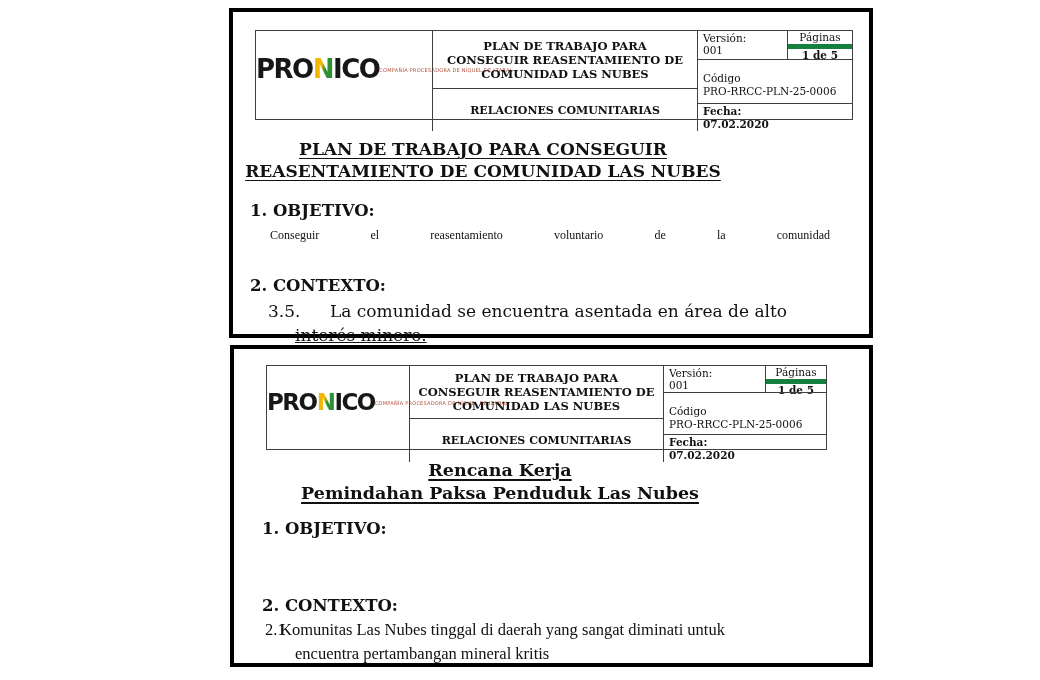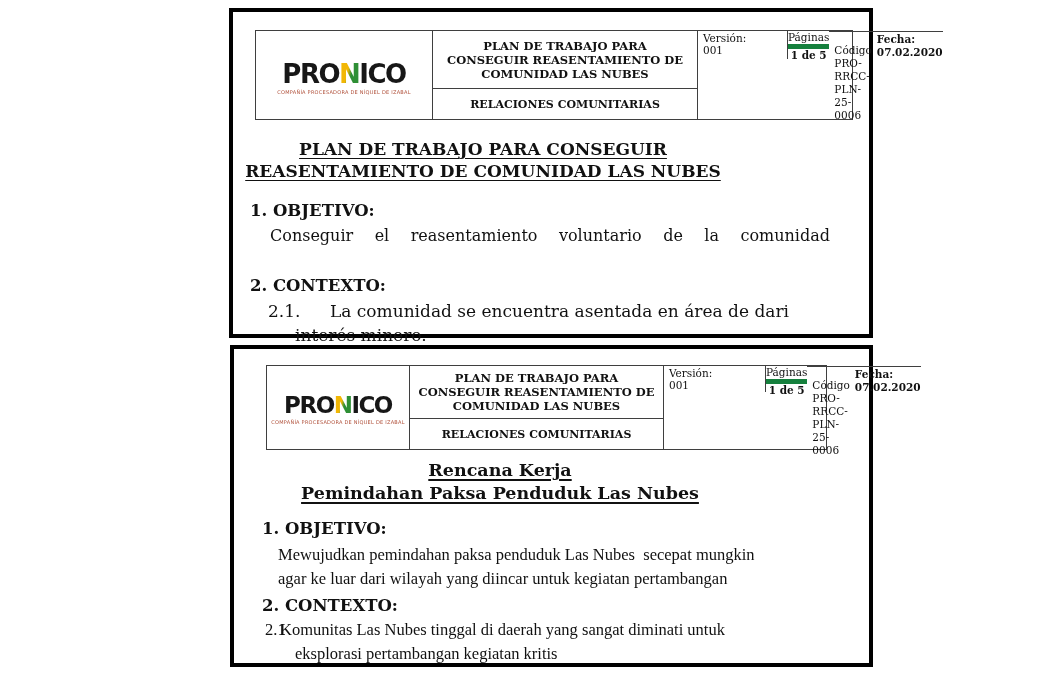--- a/index.html
+++ b/index.html
@@ -12,38 +12,38 @@
   #doc1 { left:229px; top:8px;  width:636px; height:322px; }
   #doc2 { left:230px; top:345px; width:635px; height:314px; }
   .doc-inner { position:relative; width:100%; height:100%; }
 
   
   .hdr { position:absolute; display:grid; border:1px solid #3f3f3f; background:#ffffff; box-sizing:border-box; }
   #doc1 .hdr { left:22px; top:18px; width:598px; height:90px; grid-template-columns:176px 266px 1fr; }
   #doc2 .hdr { left:32px; top:16px; width:561px; height:85px; grid-template-columns:142px 255px 1fr; }
   .hdr > div { box-sizing:border-box; }
 
-  .logo-cell { display:flex; flex-direction:column; align-items:center; justify-content:flex-end; padding-bottom:24px; }
+  .logo-cell { display:flex; flex-direction:row; align-items:center; justify-content:space-between; padding-bottom:24px; }
   .logo-word { font-family:"DejaVu Sans", sans-serif; font-weight:800; font-size:26px;
                letter-spacing:-1.5px; color:#171717; line-height:1; }
   #doc2 .logo-word { font-size:23px; }
   .lg-n { background:linear-gradient(105deg,#f2b705 0%,#f2b705 42%,#2e8f35 58%,#2e8f35 100%);
           -webkit-background-clip:text; background-clip:text; color:transparent; }
   .logo-tagline { font-family:"DejaVu Sans", sans-serif; font-size:5px; letter-spacing:0.25px;
                   color:#b0503a; margin-top:2px; white-space:nowrap; }
 
   .mid { border-left:1px solid #3f3f3f; border-right:1px solid #3f3f3f; display:flex; flex-direction:column; }
   .mid-title { display:flex; align-items:center; justify-content:center; text-align:center;
                font-weight:bold; font-size:11.5px; line-height:14px; white-space:pre-line; }
   #doc1 .mid-title { height:57px; }
   #doc2 .mid-title { height:52px; }
   .mid-dept { flex:1; border-top:1px solid #3f3f3f; display:flex; align-items:center; justify-content:center;
               font-weight:bold; font-size:11px; }
 
-  .info { display:flex; flex-direction:row; font-size:10.5px; }
+  .info { display:flex; flex-direction:column; font-size:10.5px; }
   .info-top { display:flex; }
   #doc1 .info-top { height:28px; }
   #doc2 .info-top { height:26px; }
   .ver { padding:1px 0 0 5px; line-height:12px; }
   #doc1 .ver { width:84px; }
   #doc2 .ver { width:96px; }
   .pag { flex:1; border-left:1px solid #3f3f3f; text-align:center; }
   .pag-l { height:13px; line-height:13px; }
   .pag-v { border-top:5px solid #15803d; line-height:13px; font-weight:bold; }
   .code { border-top:1px solid #3f3f3f; padding:12px 0 0 5px; line-height:13px; }
@@ -59,27 +59,27 @@
   #doc2 .doc-title { left:16px; top:110px; font-size:17.5px; line-height:23px; }
 
   .sec-heading { position:absolute; font-weight:bold; font-size:16.5px; }
   #doc1 .obj-h { left:17px; top:189px; }
   #doc1 .ctx-h { left:17px; top:264px; }
   #doc2 .obj-h { left:28px; top:170px; }
   #doc2 .ctx-h { left:28px; top:247px; }
 
   .body-block { position:absolute; }
   #doc1 .obj-body { left:37px; top:211px; width:560px; }
-  #doc1 .obj-body .jline { text-align:justify; text-align-last:justify; font-size:16px; line-height:25px; }
+  #doc1 .obj-body .jline { text-align:justify; text-align-last:justify; font-size:12px; line-height:25px;font-family:Liberation Serif, serif; }
   #doc2 .obj-body { left:44px; top:194px; }
   #doc2 .obj-body .line { white-space:pre; font-family:"Liberation Serif", serif; font-size:16.5px; line-height:24px; }
 
   #doc1 .ctx-item { left:35px; top:287px; width:575px; font-size:17px; line-height:24px; }
   #doc1 .sub-num { display:inline-block; width:62px; }
-  #doc1 .ind2 { margin-left:27px; }
+  #doc1 .ind2 { margin-left:27px;text-decoration:underline; }
   #doc2 .ctx-item { left:31px; top:269px; width:580px; font-family:"Liberation Serif", serif;
                     font-size:16.5px; line-height:24px; }
   #doc2 .sub-num { display:inline-block; width:15px; }
   #doc2 .ind2 { margin-left:30px; }
   .ctx-line { white-space:pre; }
 </style>
 </head>
 <body>
 
 <div class="stage">
@@ -125,21 +125,21 @@
       <div class="doc-title">PLAN DE TRABAJO PARA CONSEGUIR
 REASENTAMIENTO DE COMUNIDAD LAS NUBES</div>
 
       <div class="sec-heading obj-h">1. OBJETIVO:</div>
       <div class="body-block obj-body">
         <div class="jline">Conseguir el reasentamiento voluntario de la comunidad</div>
       </div>
 
       <div class="sec-heading ctx-h">2. CONTEXTO:</div>
       <div class="body-block ctx-item">
-        <div class="ctx-line"><span class="sub-num">2.1.</span><span>La comunidad se encuentra asentada en área de dari</span></div>
+        <div class="ctx-line"><span class="sub-num">3.5.</span><span>La comunidad se encuentra asentada en área de alto</span></div>
         <div class="ctx-line ind2">interés minero.</div>
       </div>
 
     </div>
   </section>
 
   <section class="doc-box" id="doc2">
     <div class="doc-inner">
 
       <div class="hdr">
@@ -174,27 +174,23 @@
             <div>Fecha:</div>
             <div>07.02.2020</div>
           </div>
         </div>
       </div>
 
       <div class="doc-title">Rencana Kerja
 Pemindahan Paksa Penduduk Las Nubes</div>
 
       <div class="sec-heading obj-h">1. OBJETIVO:</div>
-      <div class="body-block obj-body">
-        <div class="line">Mewujudkan pemindahan paksa penduduk Las Nubes  secepat mungkin</div>
-        <div class="line">agar ke luar dari wilayah yang diincar untuk kegiatan pertambangan</div>
-      </div>
 
       <div class="sec-heading ctx-h">2. CONTEXTO:</div>
       <div class="body-block ctx-item">
         <div class="ctx-line"><span class="sub-num">2.1</span><span>Komunitas Las Nubes tinggal di daerah yang sangat diminati untuk</span></div>
-        <div class="ctx-line ind2">eksplorasi pertambangan kegiatan kritis</div>
+        <div class="ctx-line ind2">encuentra pertambangan mineral kritis</div>
       </div>
 
     </div>
   </section>
 
 </div>
 
 </body></html>

